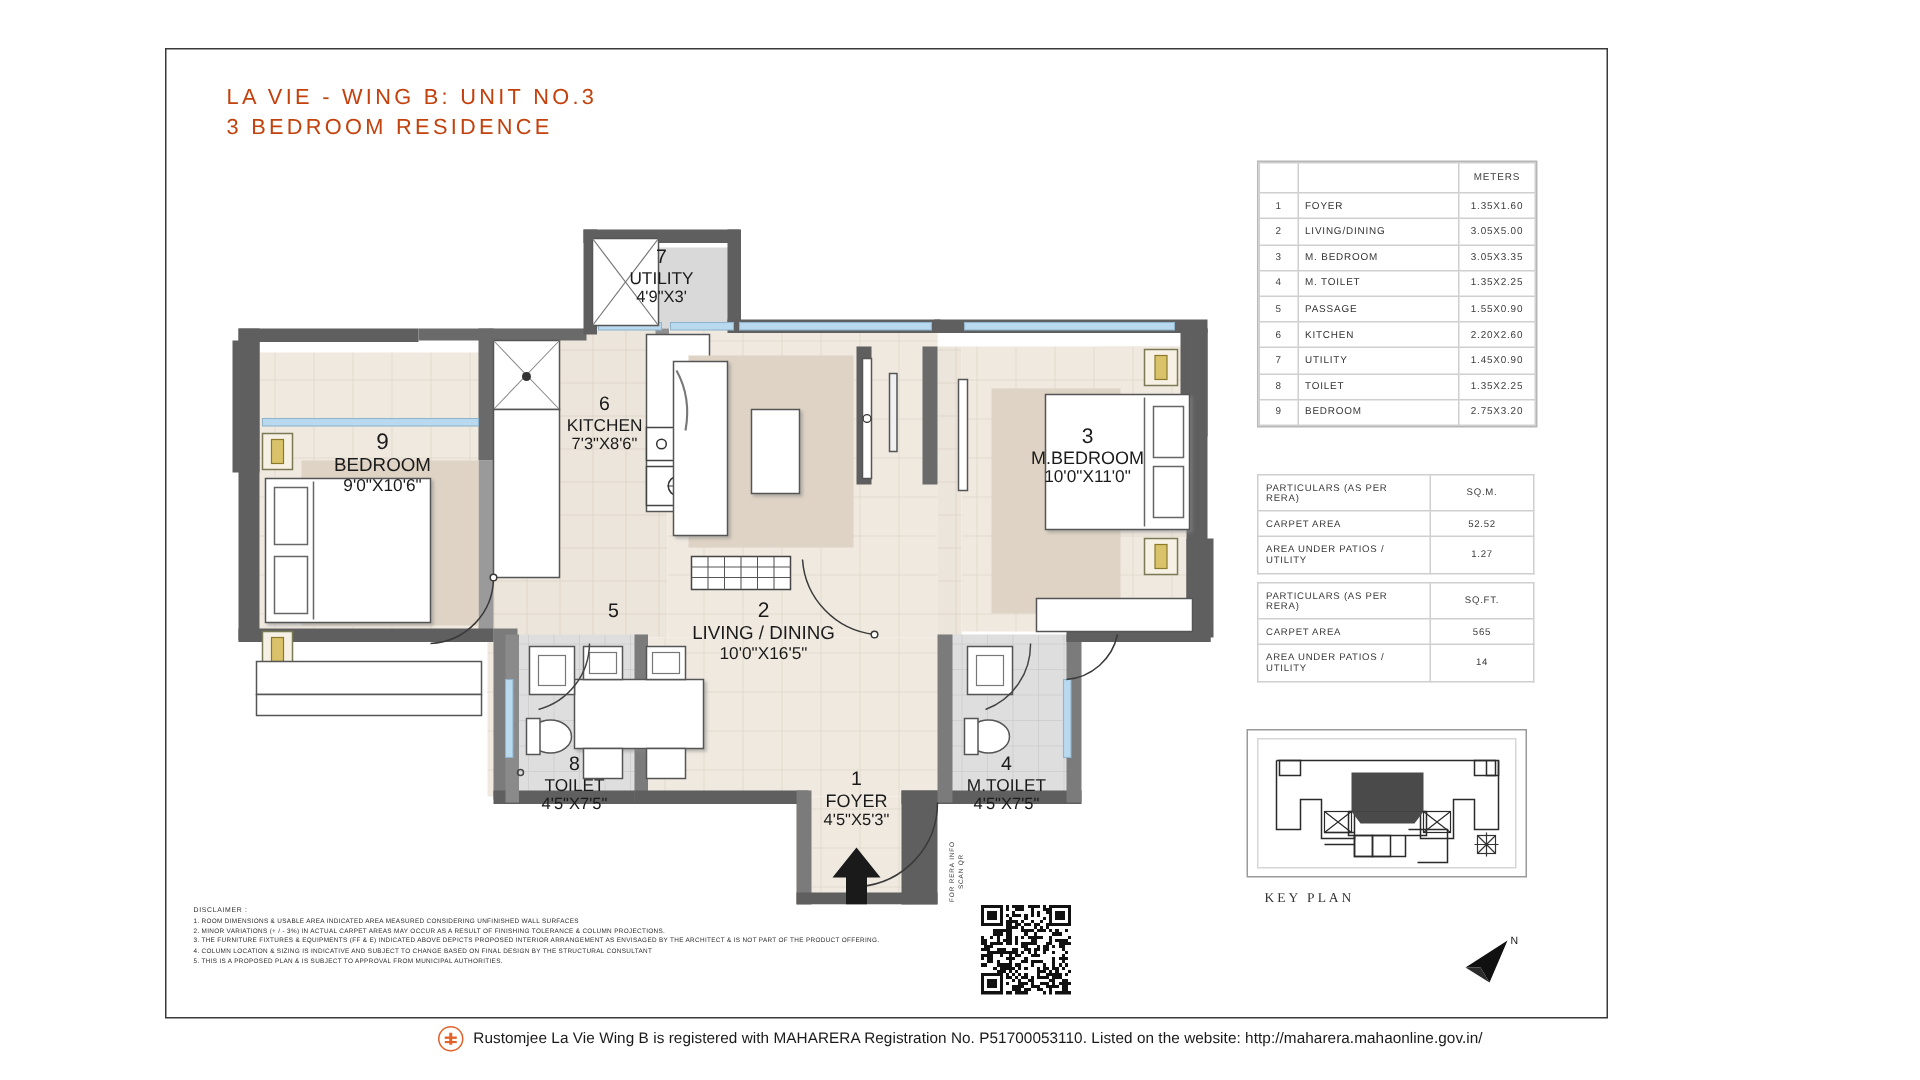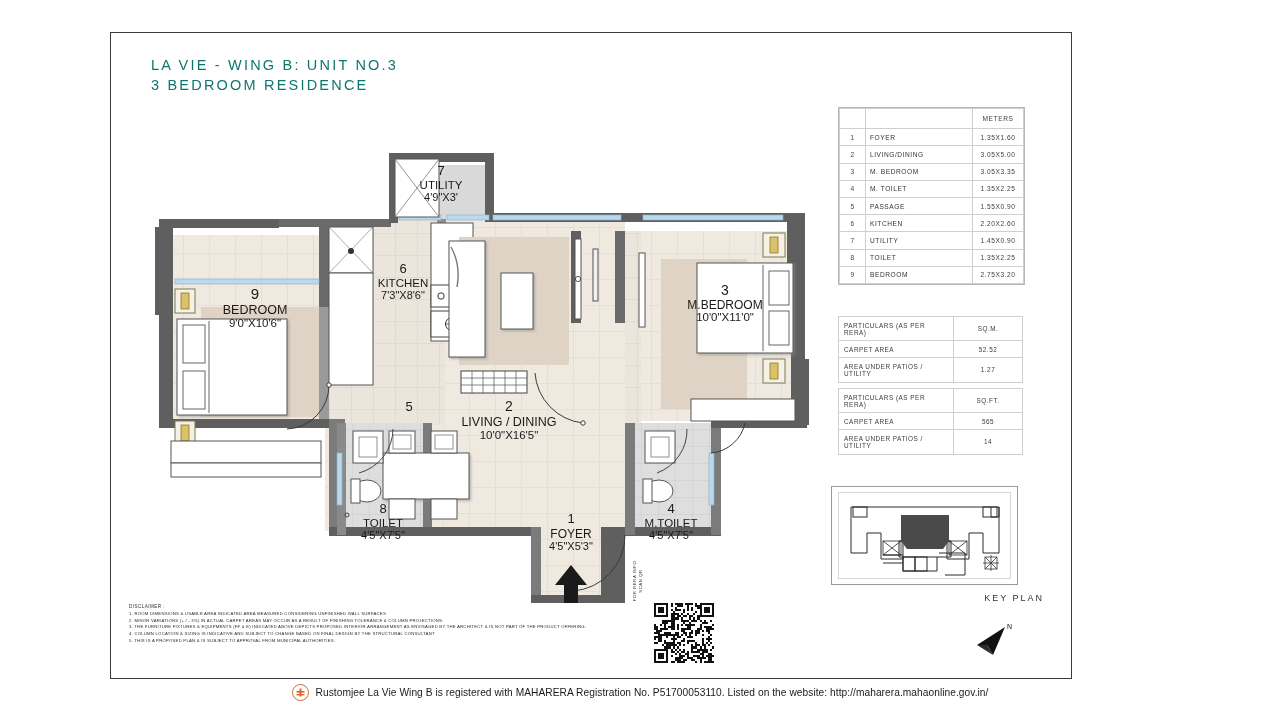--- a/index.html
+++ b/index.html
@@ -4,21 +4,21 @@
 <style>
   html,body{margin:0;padding:0;background:#ffffff;}
   body{width:1280px;height:720px;font-family:"Liberation Sans",sans-serif;color:#231f20;overflow:hidden;}
   #sheet{position:relative;width:1280px;height:720px;}
 
   
   .frame{position:absolute;left:110px;top:32px;width:960px;height:645px;border:1px solid #3a3a3a;background:#fff;}
 
   
   .title-block{position:absolute;left:40px;top:22px;}
-  .title-line{font-size:14.5px;letter-spacing:2.2px;color:#0f766e;line-height:20px;white-space:nowrap;font-weight:400;}
+  .title-line{font-size:14.5px;letter-spacing:2.2px;color:#c2410c;line-height:20px;white-space:nowrap;font-weight:400;}
 
   
   .sched{position:absolute;left:727px;top:74px;width:185px;border:1px solid #b7b7b7;border-collapse:collapse;}
   .sched table{border-collapse:collapse;width:100%;}
   .sched td{border:1px solid #cfcfcf;font-size:6.6px;letter-spacing:.55px;color:#333;padding:4.1px 4px;height:8px;}
   .sched td.num{width:17px;text-align:center;color:#444;}
   .sched td.nm{width:98px;}
   .sched td.dim{text-align:center;color:#3c3c3c;}
   .sched tr.head td{height:11px;}
   .sched tr.head td.dim{font-size:6.6px;letter-spacing:.6px;}
@@ -26,21 +26,21 @@
   
   .areatbl{position:absolute;left:727px;width:185px;border-collapse:collapse;}
   .areatbl td{border:1px solid #cfcfcf;font-size:6.4px;letter-spacing:.5px;color:#3a3a3a;padding:4.6px 5px;}
   .areatbl td.v{width:58px;text-align:center;}
   #area-metric{top:283px;}
   #area-feet{top:355px;}
 
   
   .keyplan-box{position:absolute;left:720px;top:453px;width:185px;height:97px;border:1px solid #9a9a9a;background:#fff;}
   .keyplan-inner{position:absolute;left:6px;top:5px;right:6px;bottom:5px;border:1px solid #d7d7d7;overflow:hidden;}
-  .keyplan-label{position:absolute;left:748px;top:560px;width:185px;text-align:right;font-size:9px;letter-spacing:2px;color:#333;}
+  .keyplan-label{position:absolute;left:732px;top:560px;width:185px;text-align:left;font-size:9px;letter-spacing:2px;color:#333;font-family:Liberation Serif, serif;}
 
   
   .north{position:absolute;left:860px;top:588px;width:50px;height:40px;}
 
   
   .disclaimer{position:absolute;left:18px;top:571px;width:500px;}
   .disc-title{font-size:4.6px;letter-spacing:.45px;color:#2e2e2e;margin-bottom:2.2px;}
   .disc-line{font-size:4.25px;letter-spacing:.22px;color:#2e2e2e;line-height:6.6px;white-space:nowrap;}
 
   

